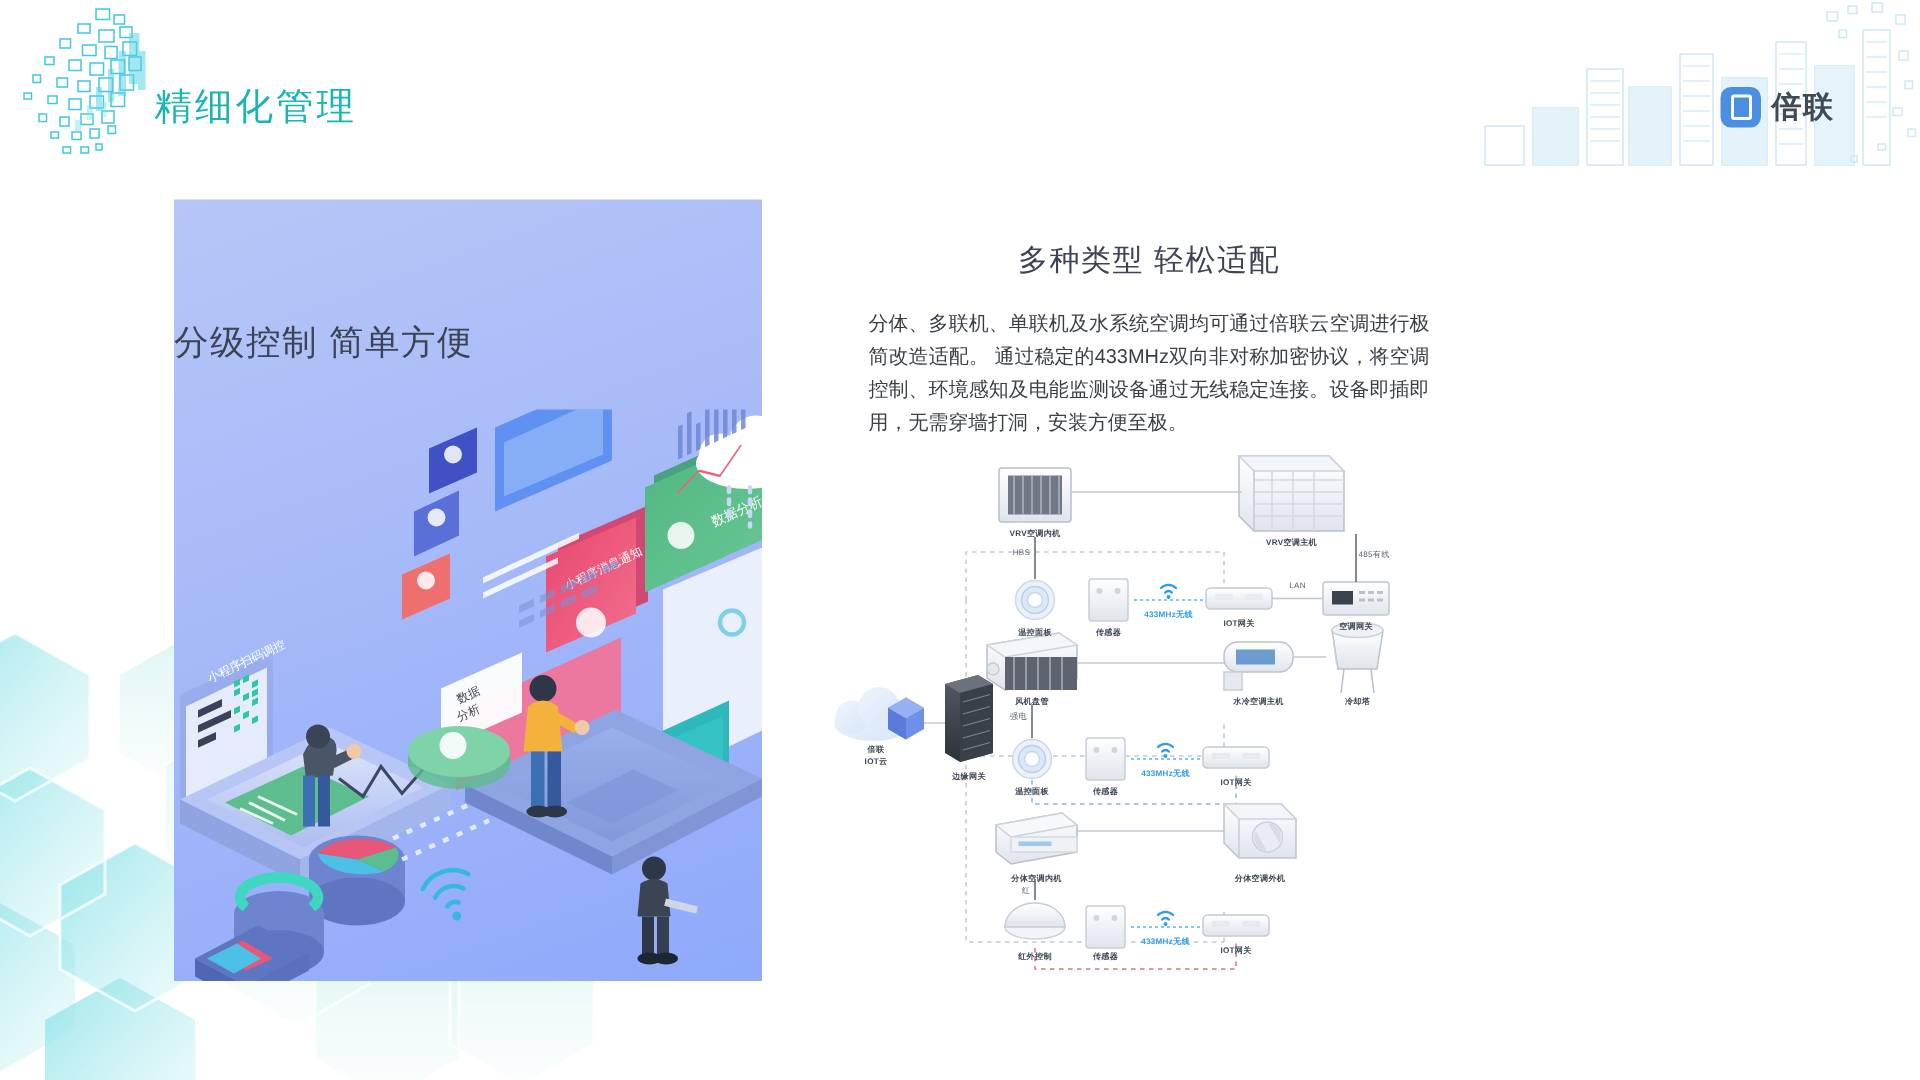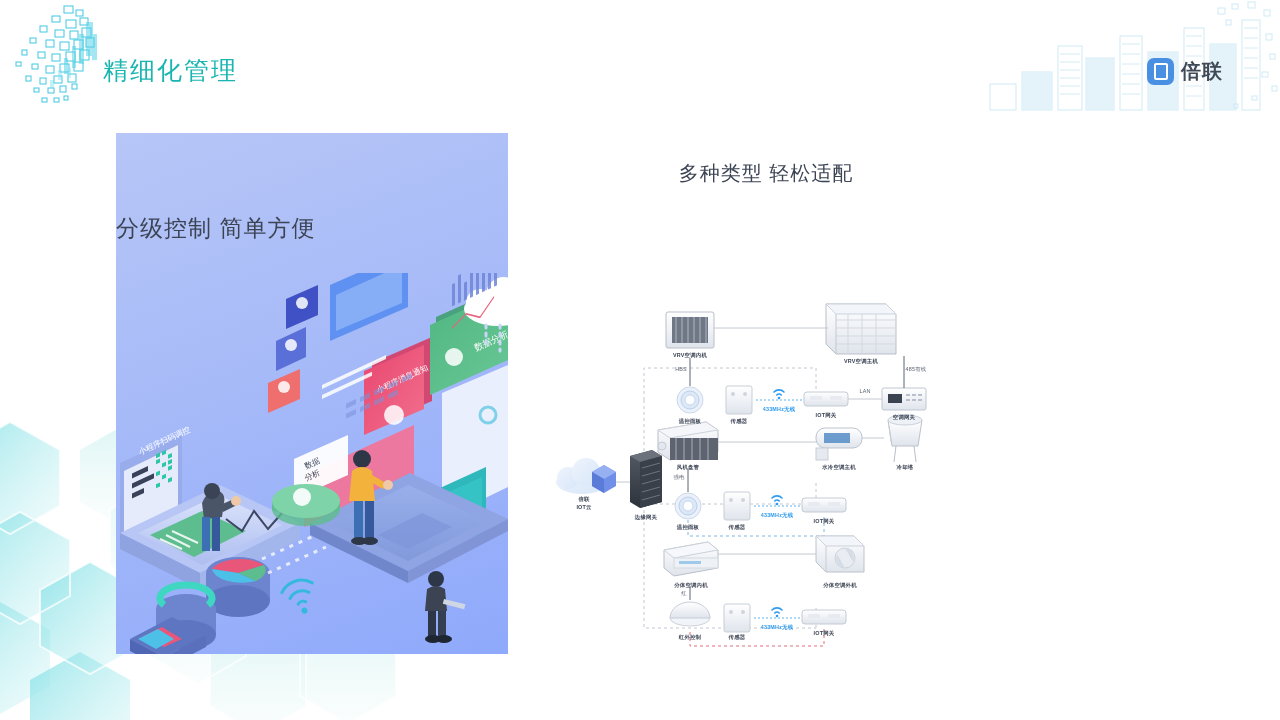--- a/index.html
+++ b/index.html
@@ -488,20 +488,21 @@
         <rect x="328" y="326" width="22" height="5" fill="#cfd6e4" transform="rotate(14 328 326)"></rect>
         <ellipse cx="317" cy="366" rx="8" ry="4" fill="#1f2633"></ellipse>
         <ellipse cx="328" cy="366" rx="8" ry="4" fill="#1f2633"></ellipse>
       </g>
     </svg>
   </div>
 </div>
 
 <div class="right-col">
   <div class="rc-title">多种类型  轻松适配</div>
+  <div class="rc-body">分体、多联机、单联机及水系统空调均可通过倍联云空调进行极简改造适配。 通过稳定的433MHz双向非对称加密协议，将空调控制、环境感知及电能监测设备通过无线稳定连接。设备即插即用，无需穿墙打洞，安装方便至极。</div>
 </div>
 
 <div class="diagram">
   <svg viewBox="0 0 400 360" width="400" height="360">
     <defs>
       <linearGradient id="dev-g" x1="0" y1="0" x2="0" y2="1">
         <stop offset="0%" stop-color="#ffffff"></stop>
           <stop offset="100%" stop-color="#dfe4ec"></stop>
       </linearGradient>
       <linearGradient id="dev-d" x1="0" y1="0" x2="0" y2="1">

